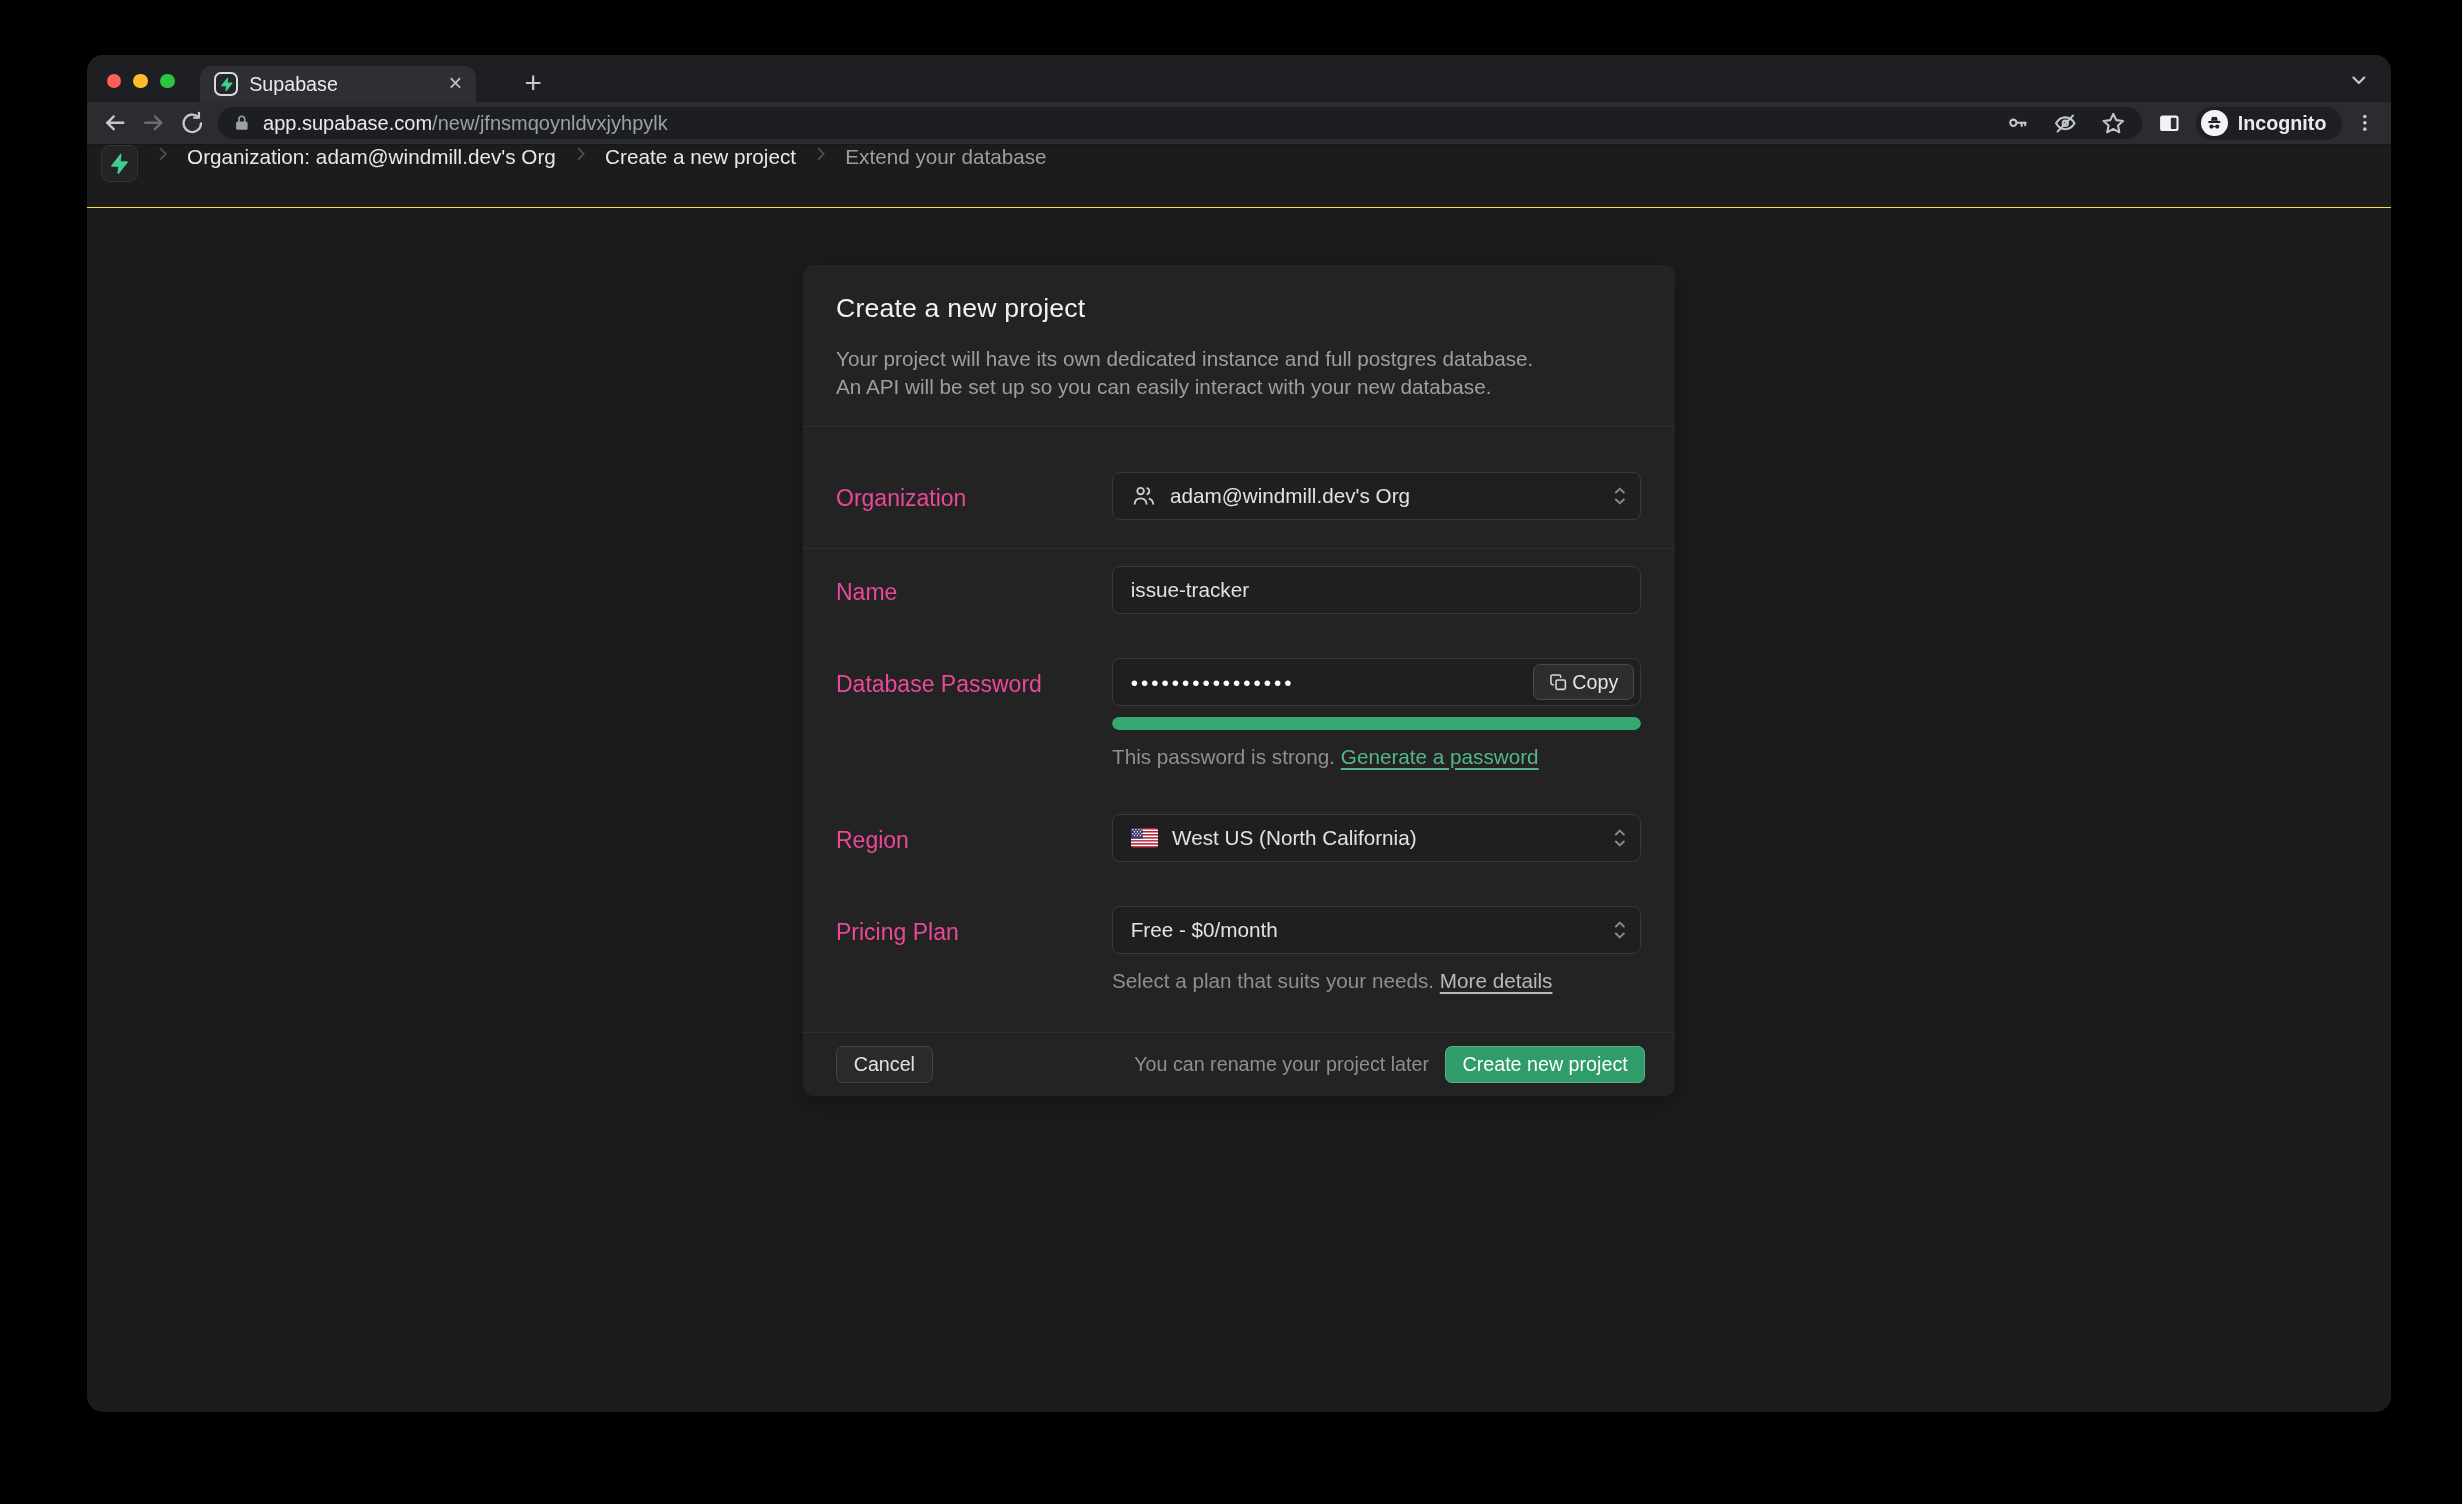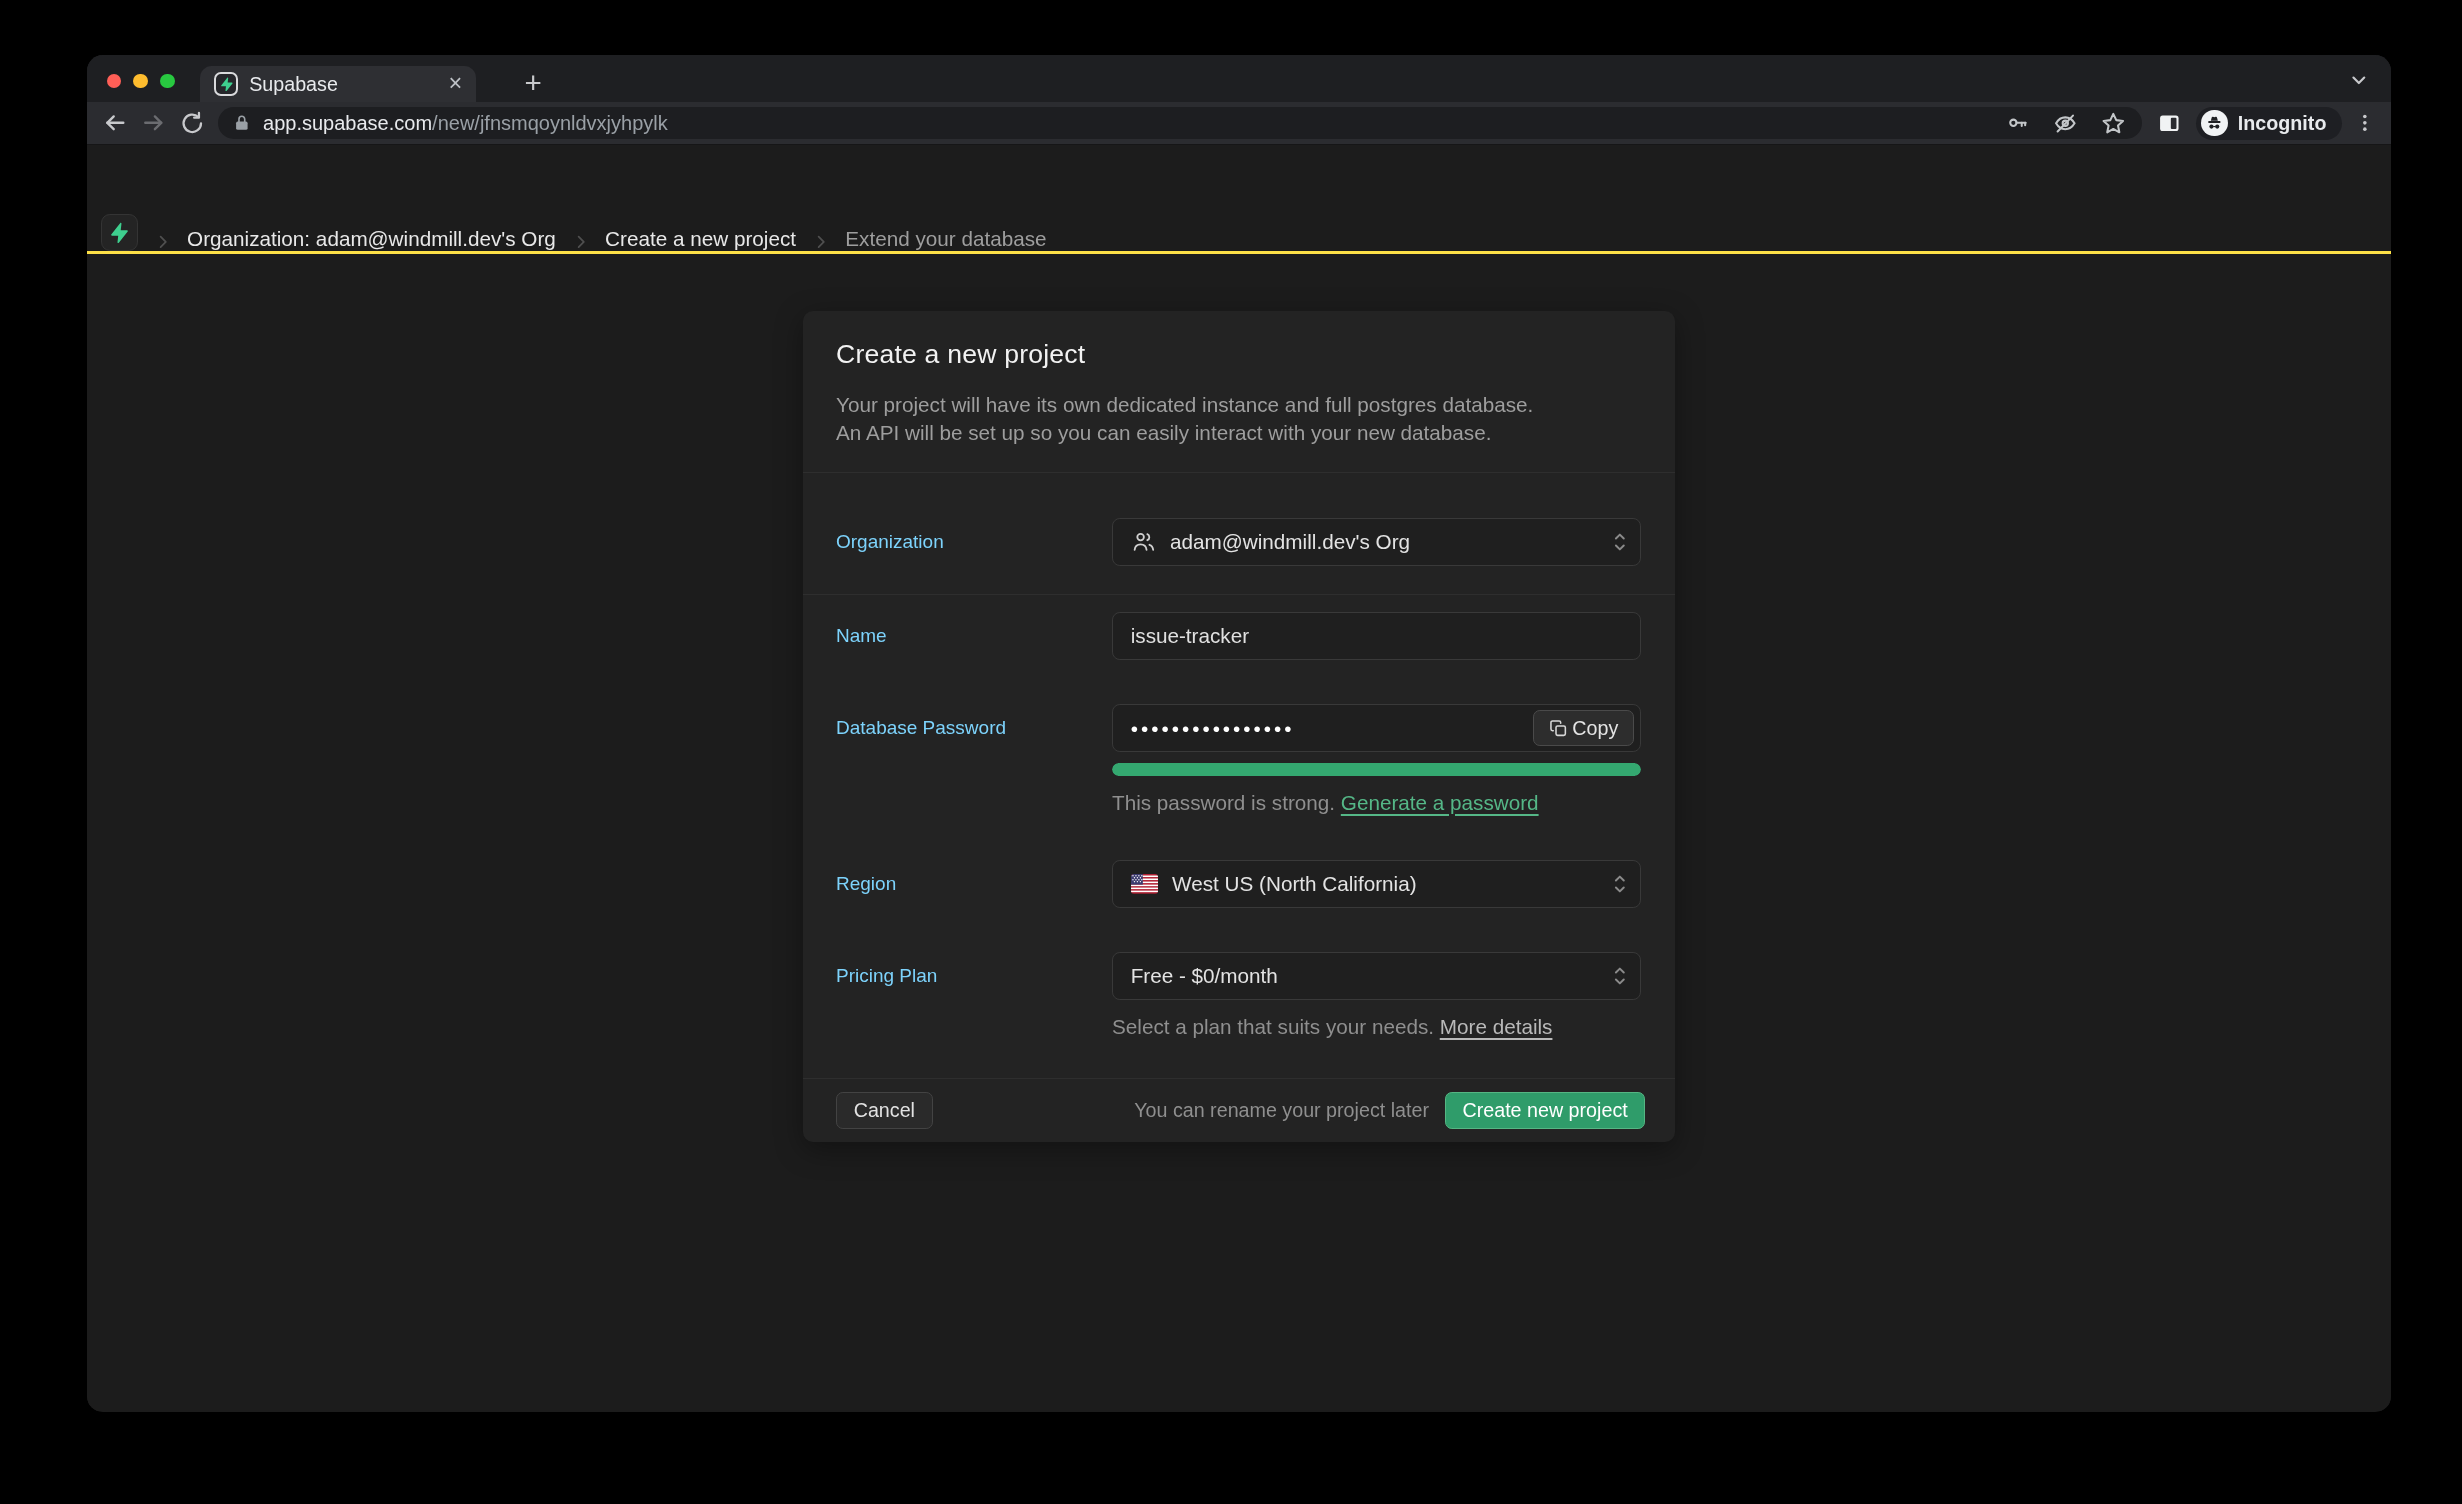--- a/index.html
+++ b/index.html
@@ -32,36 +32,36 @@
   .url .path { color:#9aa0a6; }
   .omni-actions { display:flex; align-items:center; gap:23.6px; color:#c3c6c9; flex:none; }
   .panel-ic { width:39px; height:35px; display:flex; align-items:center; justify-content:center; flex:none; }
   .incognito-badge { height:33px; background:#1e1f23; border-radius:16.7px; display:flex; align-items:center; gap:9.9px; padding:0 15.8px 0 4.9px; flex:none; margin-left:7.9px; }
   .incog-circle { width:26.6px; height:26.6px; border-radius:50%; background:#f1f3f4; display:flex; align-items:center; justify-content:center; }
   .incognito-label { color:#e8eaed; font-size:19.7px; font-weight:600; }
   .menu-dots { width:33px; height:35px; display:flex; align-items:center; justify-content:center; flex:none; margin-left:5.9px; }
 
   
   .app { height:calc(100% - 91px); background:#1c1c1c; display:flex; flex-direction:column; }
-  .app-header { height:63px; display:flex; align-items:flex-end; padding:0 23.6px 0 13.8px; border-bottom:3px solid #fde047; flex:none;margin-top:46px; }
+  .app-header { height:63px; display:flex; align-items:flex-start; padding:0 23.6px 0 13.8px; border-bottom:1px solid #fde047; flex:none; }
   .logo-tile { width:37px; height:37px; background:#242424; border:1px solid #343434; border-radius:8.9px; display:flex; align-items:center; justify-content:center; flex:none; }
   .crumb-sep { margin:0 15.8px; display:flex; color:#4f4f4f; }
   .crumb { font-size:20.7px; color:#e8e8e8; white-space:nowrap; }
   .crumb.dim { color:#9e9e9e; }
   .app-main { flex:1; overflow:hidden; }
 
   
   .card { width:872px; margin:57px auto 0; background:#232323; border-radius:9.9px; box-shadow:0 7.9px 27.6px rgba(0,0,0,.35); }
   .card-head { padding:27.6px 33px 25.6px; }
   .card-title { font-size:26.6px; color:#f2f2f2; font-weight:500; letter-spacing:0.2px; }
   .card-desc { margin-top:21.7px; font-size:20.7px; line-height:27.6px; color:#9e9e9e; }
   .divider { height:1px; background:#2e2e2e; }
 
   .row { display:flex; padding:0 33px; }
-  .row-label { width:276px; flex:none; font-size:19px; color:#7dd3fc; padding-top:12.8px; }
+  .row-label { width:276px; flex:none; font-size:23px; color:#ec4899; padding-top:12.8px; }
   .row-control { width:529px; flex:none; }
 
   .select, .text-input { position:relative; width:100%; height:48px; background:#1f1f1f; border:1px solid #393939; border-radius:7.9px; display:flex; align-items:center; padding:0 17.7px; }
   .select-text { font-size:20.7px; color:#e3e3e3; margin-left:13.8px; white-space:nowrap; }
   .select-caret { position:absolute; right:11.8px; top:50%; transform:translateY(-50%); color:#8a8a8a; display:flex; }
   .text-input .value { font-size:20.7px; color:#e0e0e0; }
 
   .pw-wrap { position:relative; }
   .pw-dots { font-size:20.7px; color:#fff; letter-spacing:3px; padding-top:2px; }
   .copy-btn { position:absolute; right:6.9px; top:5.9px; height:36px; background:#2d2d2d; border:1px solid #4a4a4a; border-radius:6.9px; display:flex; align-items:center; gap:5px; padding:0 14.8px; color:#e4e4e4; font-size:19.7px; }

